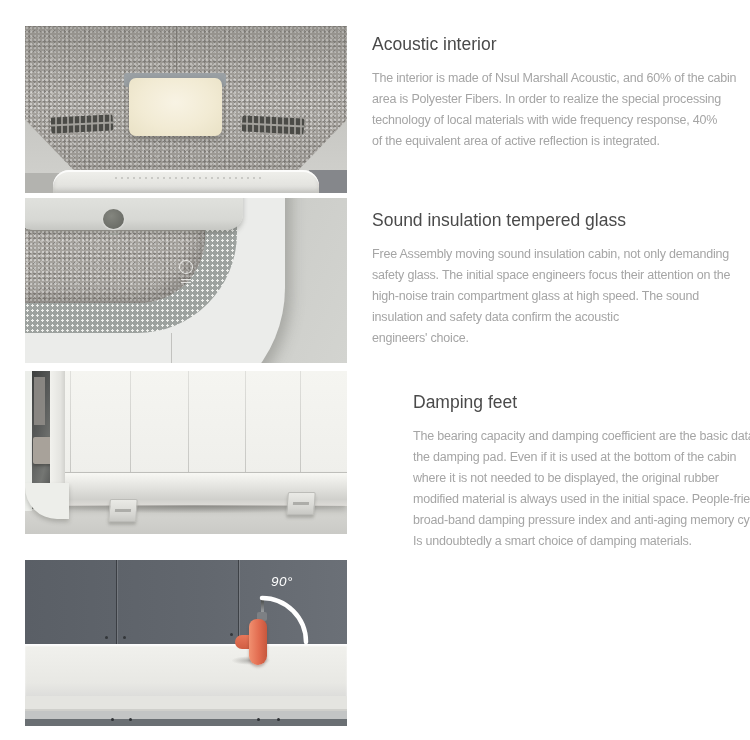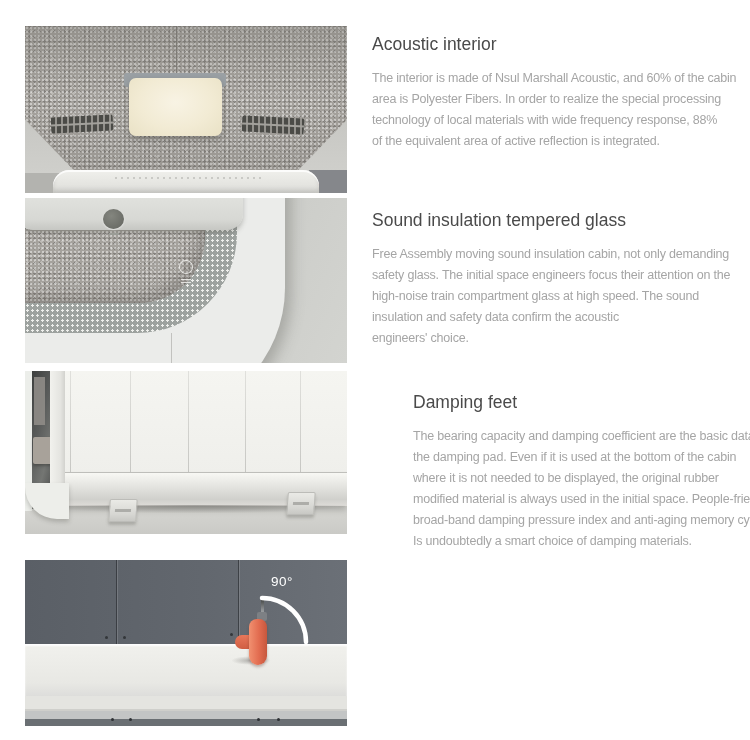--- a/index.html
+++ b/index.html
@@ -10,21 +10,21 @@
   .section{display:flex;}
   .sec1{margin-bottom:5px;}
   .sec2{margin-bottom:8px;}
   .sec3{margin-bottom:8px;gap:41px;}
 
   
   .fig{position:relative;width:322px;overflow:hidden;flex:0 0 322px;background:#cfcfcb;}
   .fig1{height:167px;}
   .fig2{height:165px;}
   .fig3{height:163px;}
-  .fig4{height:166px;}
+  .fig4{height:166px;font-style:italic;}
   .fig *{position:absolute;box-sizing:border-box;}
 
   
   .felt{background-color:#a5a29d;
     background-image:
       radial-gradient(rgba(255,255,255,.45) 1px, transparent 1.1px),
       radial-gradient(rgba(82,80,76,.40) 1px, transparent 1.1px),
       radial-gradient(rgba(255,255,255,.28) 1px, transparent 1.2px);
     background-size:4px 4px,5px 5px,7px 7px;
     background-position:0 0,2px 3px,3px 1px;}
@@ -161,21 +161,21 @@
         <div class="f1-corner-r"></div>
         <div class="f1-reddot"></div>
         <div class="f1-panel">
           <div class="f1-panel-dots"></div>
         </div>
       </div>
       <div class="copy pt7">
         <h3 class="title">Acoustic interior</h3>
         <p class="body">The interior is made of Nsul Marshall Acoustic, and 60% of the cabin
 area is Polyester Fibers. In order to realize the special processing
-technology of local materials with wide frequency response, 88%
+technology of local materials with wide frequency response, 40%
 of the equivalent area of active reflection is integrated.</p>
       </div>
     </div>
 
     <div class="section sec2">
       <div class="fig fig2">
         <div class="f2-out"></div>
         <div class="f2-white"></div>
         <div class="f2-mesh mesh"></div>
         <div class="f2-felt felt"></div>

